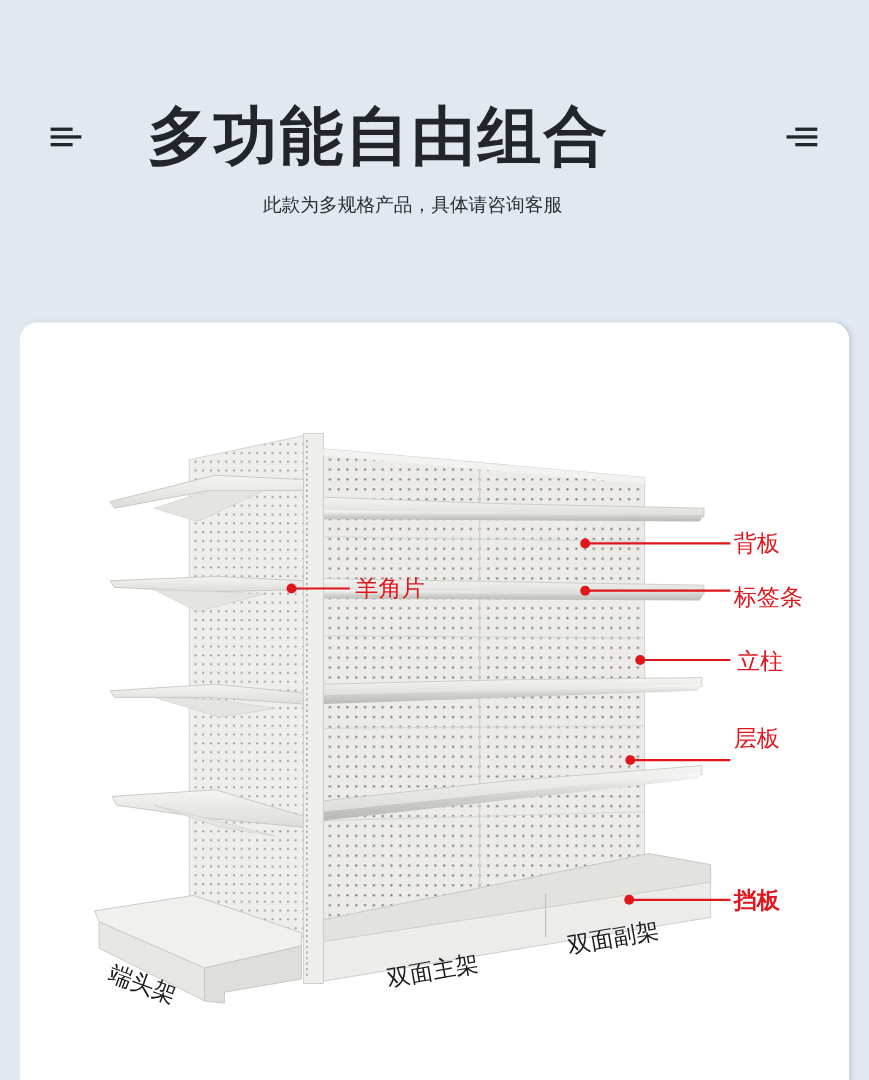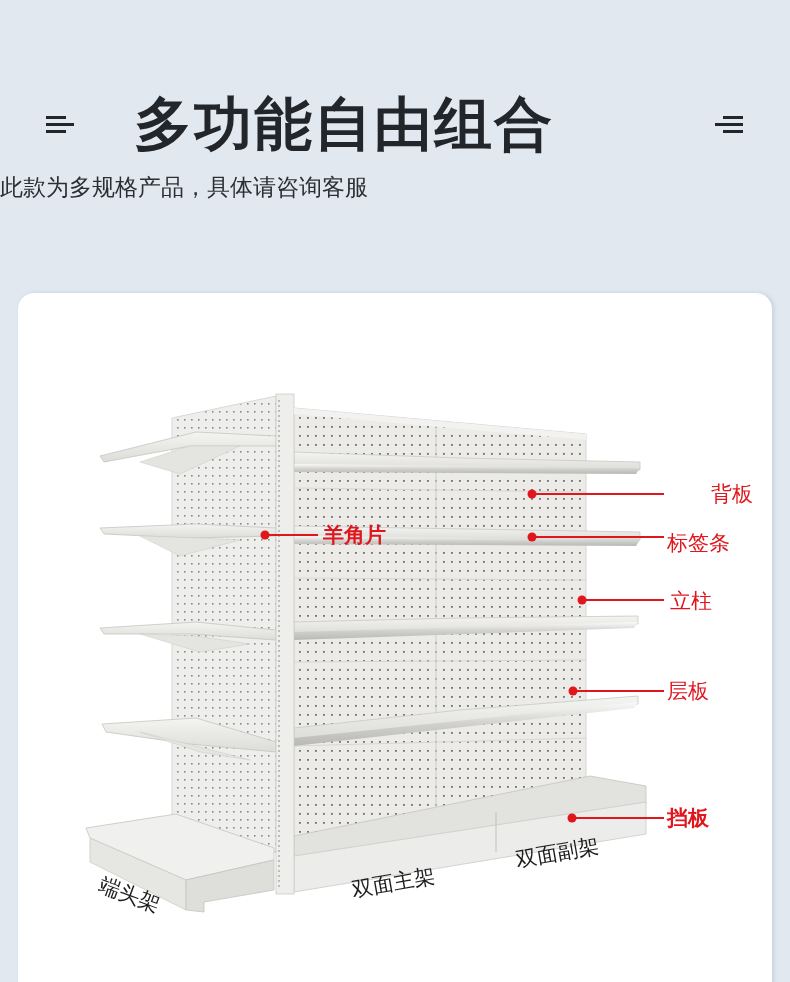--- a/index.html
+++ b/index.html
@@ -18,22 +18,22 @@
   .icon-right .b1 { left:8px; top:0; width:20px; }
   .icon-right .b2 { left:0; top:7px; width:28px; }
   .icon-right .b3 { left:8px; top:14px; width:20px; }
 
   .title {
     position:absolute; left:0; width:688px; top:88px; text-align:center;
     font-size:58px; font-weight:bold; color:#22262b; letter-spacing:2px;
     line-height:72px;
   }
   .subtitle {
-    position:absolute; left:0; width:750px; top:172px; text-align:left;
-    font-size:23px; color:#2b2f34; line-height:30px;
+    position:absolute; left:0; width:750px; top:172px; text-align:center;
+    font-size:17px; color:#2b2f34; line-height:30px;
   }
   .card {
     position:absolute; left:18px; top:293px; width:754px; height:720px;
     background:#ffffff; border-radius:16px;
     box-shadow: 2px 0 4px rgba(150,165,185,0.35);
   }
   .shelf-svg { position:absolute; left:0; top:0; }
   .callout-label {
     position:absolute; font-size:21px; color:#e0161c; line-height:24px; white-space:nowrap;
   }
@@ -136,22 +136,22 @@
     <line x1="582" y1="600" x2="664" y2="600" stroke-width="2"></line>
     <circle cx="573" cy="691" r="4.5" stroke="none"></circle>
     <line x1="573" y1="691" x2="664" y2="691" stroke-width="2"></line>
     <circle cx="572" cy="818" r="4.5" stroke="none"></circle>
     <line x1="572" y1="818" x2="664" y2="818" stroke-width="2"></line>
     <circle cx="265" cy="535" r="4.5" stroke="none"></circle>
     <line x1="265" y1="535" x2="318" y2="535" stroke-width="2"></line>
   </g>
 </svg>
 
-<div class="callout-label" style="left:667px; top:482px;margin-left:44px;">背板</div>
+<div class="callout-label" style="left:667px; top:482px;">背板</div>
 <div class="callout-label" style="left:667px; top:531px;">标签条</div>
 <div class="callout-label" style="left:670px; top:589px;text-align:right;">立柱</div>
-<div class="callout-label" style="left:667px; top:679px;">层板</div>
+<div class="callout-label" style="left:667px; top:659px;">层板</div>
 <div class="callout-label" style="left:667px; top:806px;font-weight:bold;">挡板</div>
-<div class="callout-label" style="left:323px; top:523px;font-weight:bold;">羊角片</div>
+<div class="callout-label" style="left:323px; top:523px;">羊角片</div>
 
 <div class="frame-label" style="left:100px; top:872px; transform:rotate(20deg);">端头架</div>
 <div class="frame-label" style="left:352px; top:878px; transform:rotate(-10deg);">双面主架</div>
 <div class="frame-label" style="left:516px; top:848px; transform:rotate(-10deg);">双面副架</div>
 
 </body></html>

